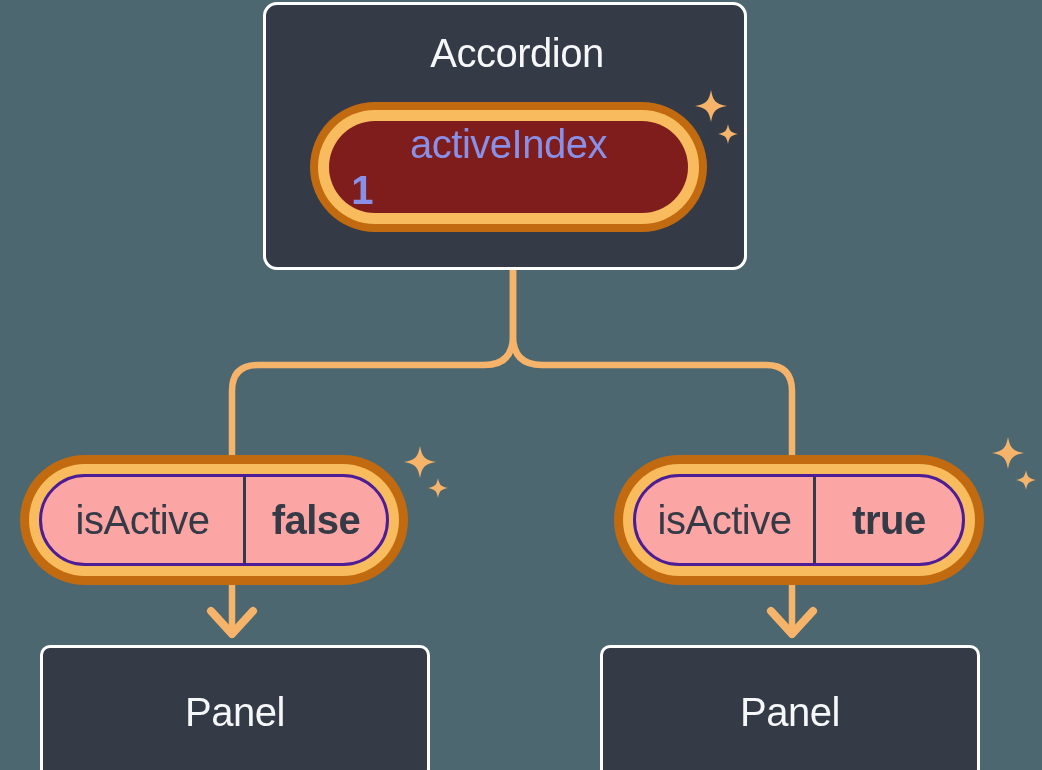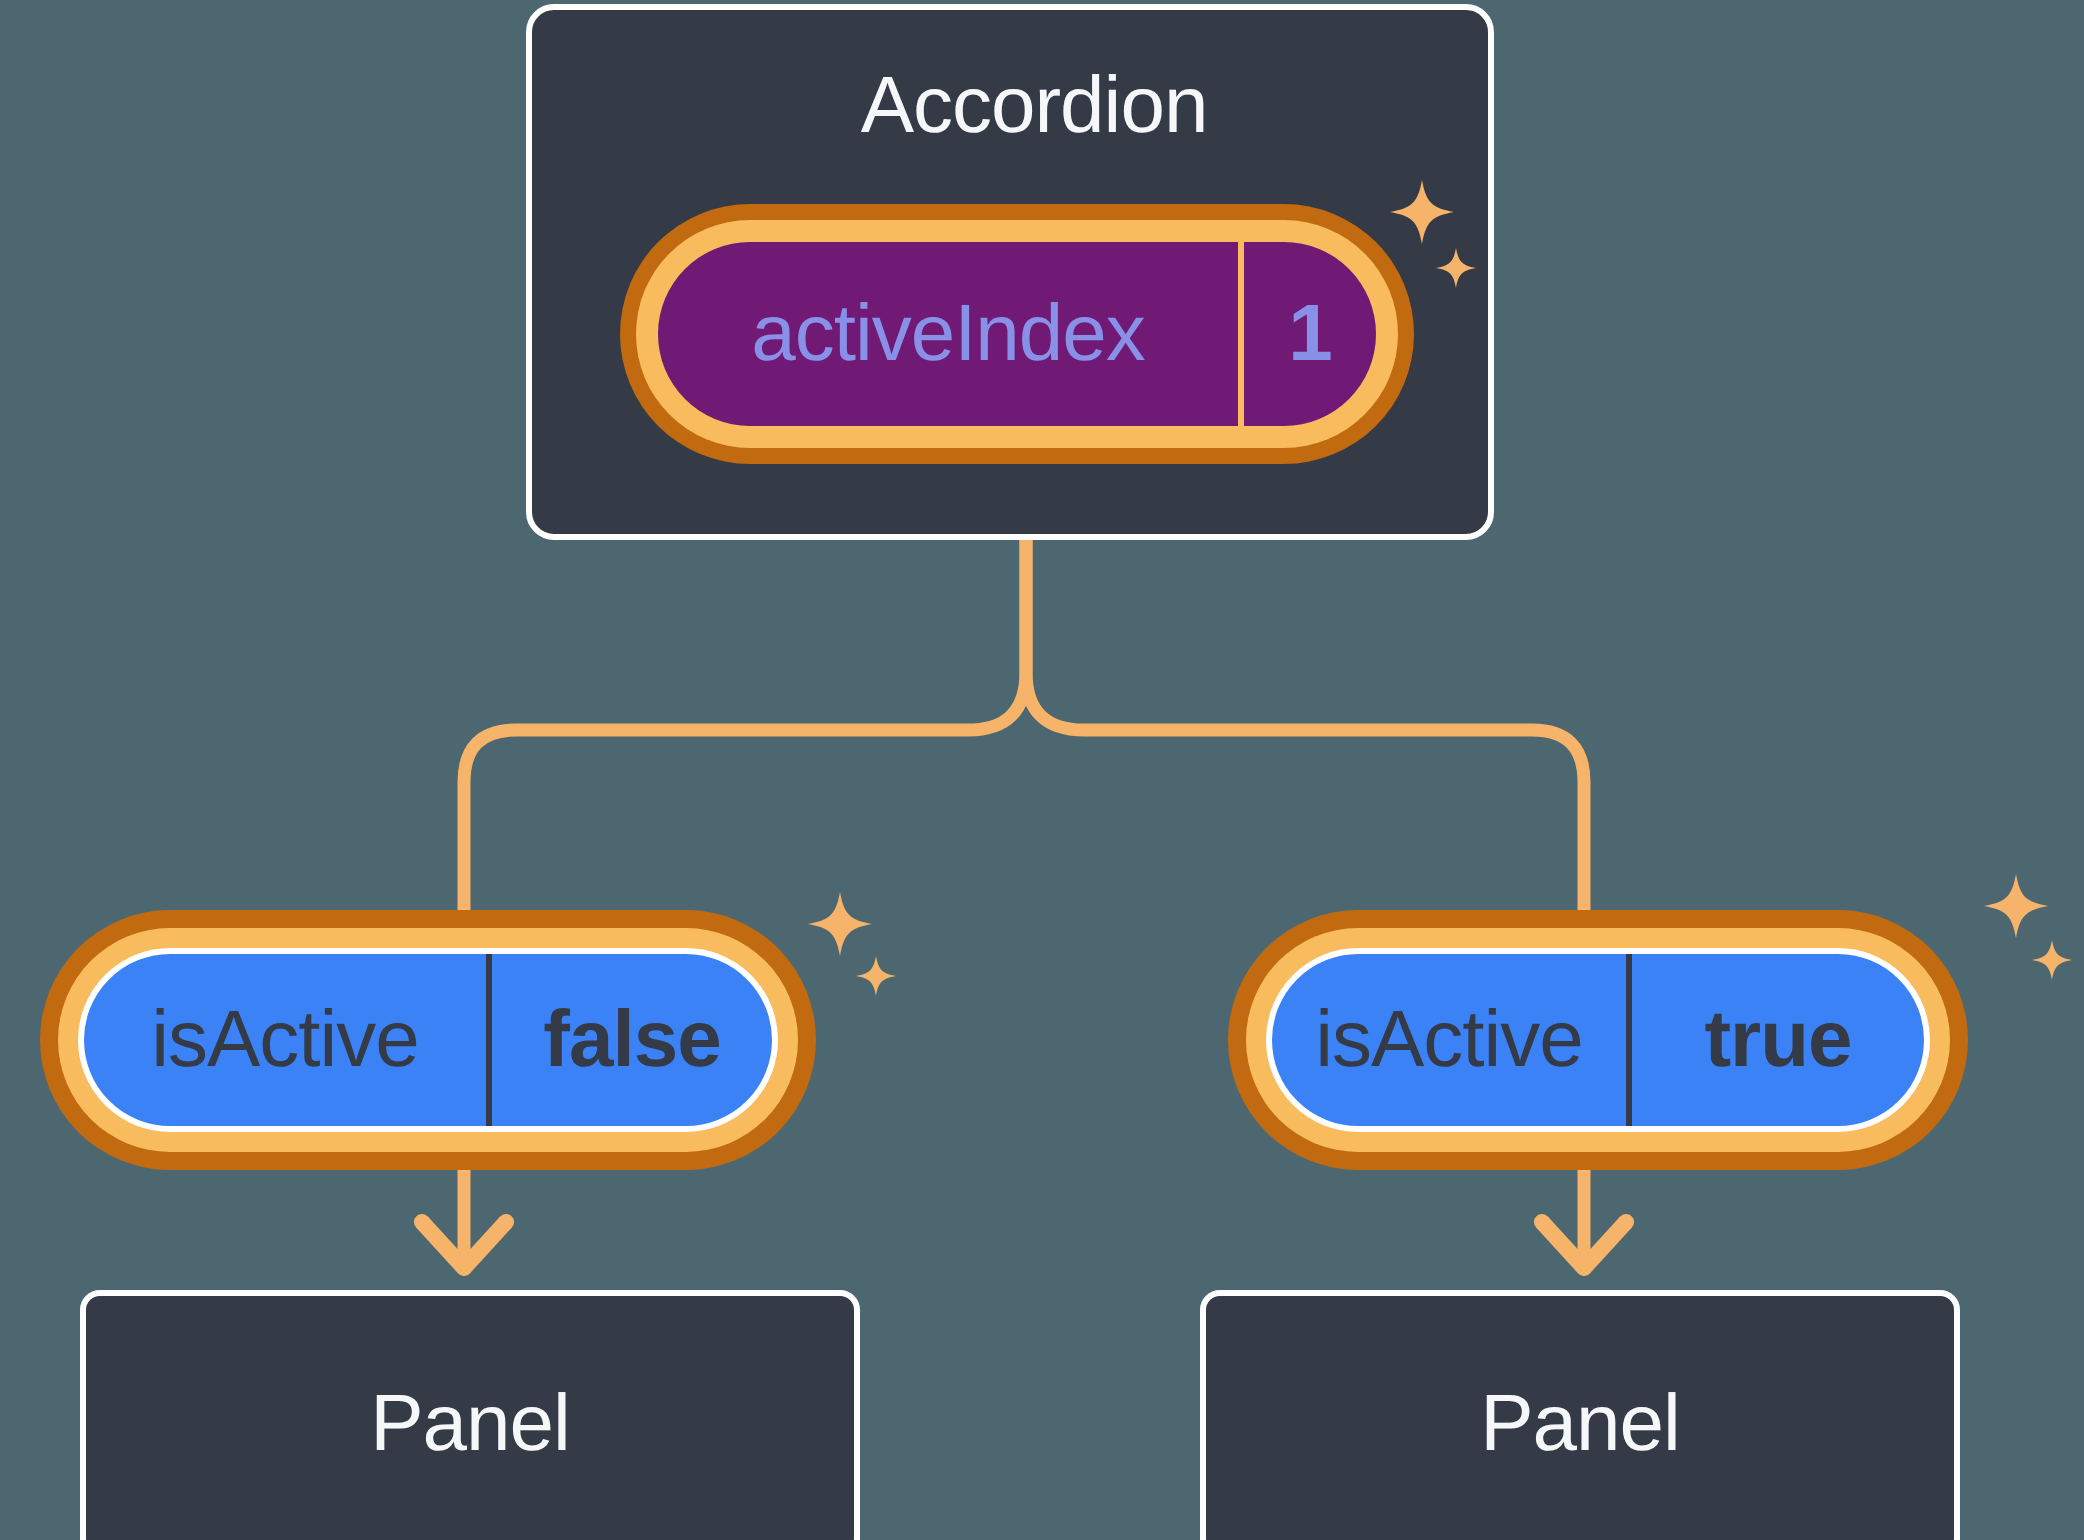--- a/index.html
+++ b/index.html
@@ -40,26 +40,27 @@
   .panel-label{color:#F6F7F9;font-size:40px;letter-spacing:-0.5px;}
 
   .pill{
     position:absolute;z-index:2;
     border-radius:999px;
     display:flex;align-items:stretch;
     box-sizing:border-box;
   }
   .pill-dark{
     left:329px;top:121px;width:359px;height:92px;
-    background:#701a75;
+    background:#7f1d1d;
     box-shadow:0 0 0 11px #F8BC5E, 0 0 0 19px #C16A10;
+    flex-direction:column;
   }
   .pill-purple{
-    background:#3b82f6;
-    border:3px solid #ffffff;
+    background:#fca5a5;
+    border:3px solid #4c1d95;
     box-shadow:0 0 0 10px #F8BC5E, 0 0 0 19px #C16A10;
     height:92px;top:474px;justify-content:flex-end;
   }
   .pill-left{left:39px;width:350px;}
   .pill-right{left:633px;width:332px;}
 
   .pill-label{
     flex:1;display:flex;align-items:center;justify-content:center;
     font-size:40px;letter-spacing:-0.5px;
   }

